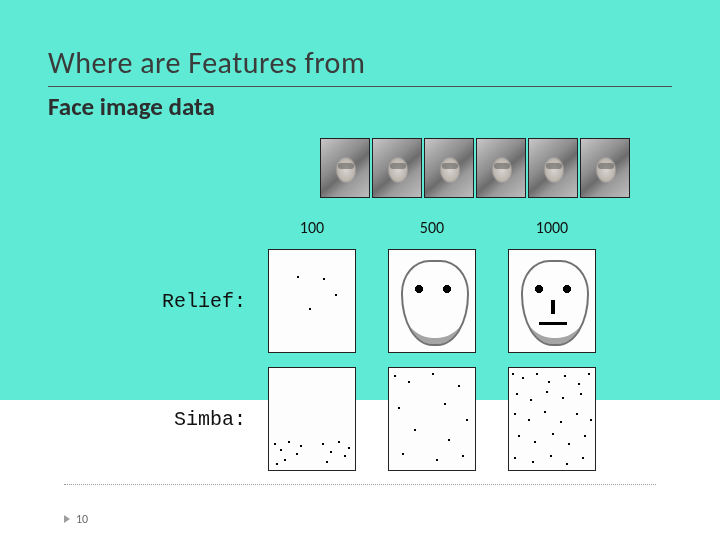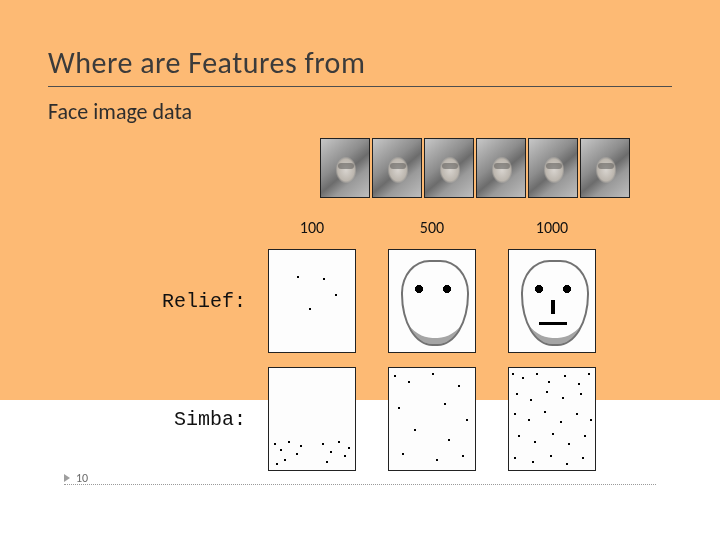--- a/index.html
+++ b/index.html
@@ -9,21 +9,21 @@
     height: 540px;
     background: #ffffff;
     font-family: Calibri, Arial, sans-serif;
     color: #222;
     overflow: hidden;
   }
   .slide {
     position: relative;
     width: 720px;
     height: 400px;
-    background: #fdba74;
+    background: #5eead4;
     box-sizing: border-box;
   }
   .title {
     position: absolute;
     left: 48px;
     top: 44px;
     font-size: 30px;
     font-weight: 400;
     color: #3b3b3b;
     letter-spacing: 0.5px;
@@ -32,23 +32,23 @@
     position: absolute;
     left: 48px;
     top: 86px;
     width: 624px;
     height: 1px;
     background: #4e4e4e;
   }
   .subtitle {
     position: absolute;
     left: 48px;
-    top: 98px;
-    font-size: 22px;
-    font-weight: 400;
+    top: 91px;
+    font-size: 25px;
+    font-weight: 700;
     color: #2e2e2e;
   }
 
   
   .formula {
     position: absolute;
     font-size: 16px;
     color: #111;
     font-family: "Cambria Math", Georgia, serif;
     white-space: nowrap;
@@ -228,21 +228,21 @@
     position: absolute;
     left: 64px;
     top: 484px;
     width: 592px;
     border-top: 1px dotted #9a9a9a;
     height: 0;
   }
   .page-marker {
     position: absolute;
     left: 64px;
-    top: 471px;
+    top: 512px;
     display: flex;
     align-items: center;
     gap: 6px;
     font-size: 12px;
     color: #6a6a6a;
     text-align: right;
   }
   .page-marker .tri {
     width: 0; height: 0;
     border-top: 4px solid transparent;

